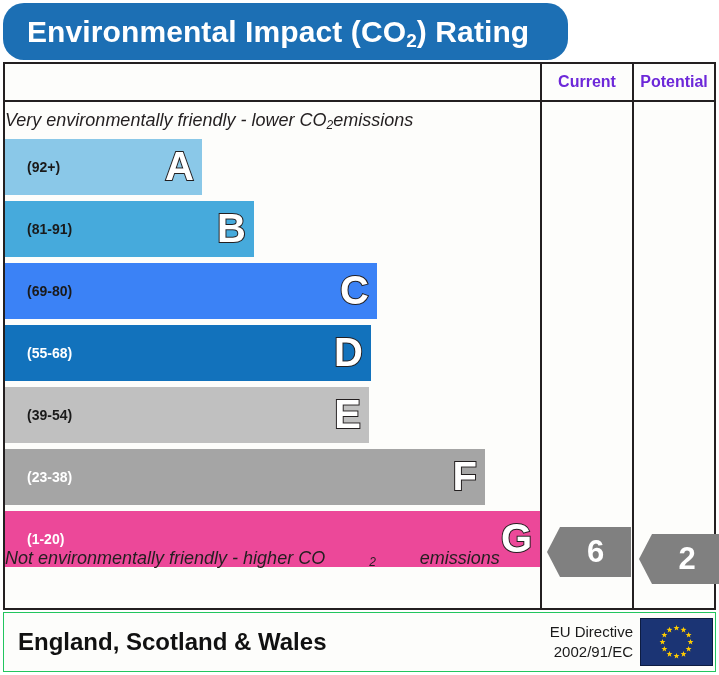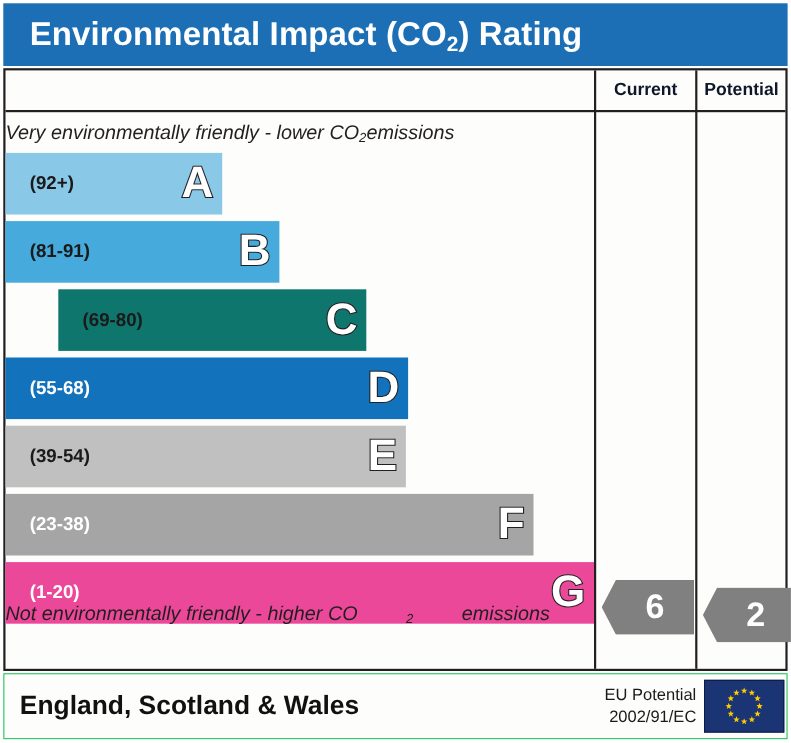--- a/index.html
+++ b/index.html
@@ -10,23 +10,23 @@
   }
   #epc {
     position: relative;
     width: 719px; height: 675px;
     background: #ffffff;
   }
 
   
   .title-bar {
     position: absolute; left: 3px; top: 3px;
-    width: 713px; height: 57px;
+    width: 565px; height: 57px;
     background: #1c6fb4;
-    display: flex; align-items: center;
+    display: flex; align-items: center; border-radius: 21px;
   }
   .title-bar .title-text {
     color: #ffffff;
     font-size: 30px;
     font-weight: bold;
     letter-spacing: 0.1px;
     padding-left: 24px;
     white-space: nowrap;
   }
   .title-text sub {
@@ -53,21 +53,21 @@
 
   
   .hdr-row {
     position: absolute; left: 0; top: 0;
     width: 100%; height: 38px;
     border-bottom: 2px solid #231f20;
   }
   .hdr-cell {
     position: absolute; top: 0; height: 36px;
     display: flex; align-items: center; justify-content: center;
-    font-size: 16px; font-weight: bold; color: #0f172a;
+    font-size: 16px; font-weight: bold; color: #6d28d9;
   }
   .hdr-cell.current   { left: 537px; width: 90px; }
   .hdr-cell.potential { left: 629px; width: 80px; }
 
   
   .caption {
     position: absolute; left: 0;
     width: 533px; height: 37px;
     display: flex; align-items: center;
     font-size: 18px; font-style: italic; color: #231f20;
@@ -81,21 +81,21 @@
   .bands {
     position: absolute; left: 0; top: 75px;
     width: 533px; height: 400px;
   }
   .band {
     position: absolute; left: 0;
     height: 56px;
     display: flex; align-items: center;
   }
   .band .range {
-    font-size: 17px; font-weight: bold;
+    font-size: 14px; font-weight: bold;
     padding-left: 22px;
     white-space: nowrap;
   }
   .band .letter {
     position: absolute; right: 8px; top: 50%;
     transform: translateY(-52%);
     font-size: 40px; font-weight: bold;
     color: #ffffff;
     -webkit-text-stroke: 2px #231f20;
     paint-order: stroke fill;
@@ -180,21 +180,21 @@
 
     <div class="bands">
       <div class="band dark-txt" style="top: 0px; background: rgb(138, 200, 232); width: 197px;">
         <span class="range">(92+)</span>
         <span class="letter">A</span>
       </div>
       <div class="band dark-txt" style="top: 62px; background: rgb(70, 170, 220); width: 249px;">
         <span class="range">(81-91)</span>
         <span class="letter">B</span>
       </div>
-      <div class="band dark-txt" style="top: 124px; background: #0f766e; width: 280px; margin-left: 48px;">
+      <div class="band dark-txt" style="top: 124px; background: #3b82f6; width: 372px;">
         <span class="range">(69-80)</span>
         <span class="letter">C</span>
       </div>
       <div class="band light-txt" style="top: 186px; background: rgb(18, 114, 188); width: 366px;">
         <span class="range">(55-68)</span>
         <span class="letter">D</span>
       </div>
       <div class="band dark-txt" style="top: 248px; background: rgb(192, 192, 192); width: 364px;">
         <span class="range">(39-54)</span>
         <span class="letter">E</span>
@@ -215,21 +215,21 @@
         <span> emissions</span>
       </div>
 
     <div class="marker current" style="background: rgb(128, 128, 128);">6</div>
     <div class="marker potential" style="background: rgb(128, 128, 128);">2</div>
   </div>
 
   <div class="footer">
     <div class="region">England, Scotland &amp; Wales</div>
     <div class="directive">
-      <span class="nowrap">EU Potential</span>
+      <span class="nowrap">EU Directive</span>
       <span class="nowrap">2002/91/EC</span>
     </div>
     <div class="flag">
       <svg width="71" height="46" viewBox="0 0 71 46" aria-hidden="true">
         <rect x="0" y="0" width="71" height="46" fill="#1b3474"></rect>
         <g fill="#ffcc00" id="eu-stars">
             <polygon points="35.50,5.90 36.27,7.95 38.45,8.04 36.74,9.40 37.32,11.51 35.50,10.30 33.68,11.51 34.26,9.40 32.55,8.04 34.73,7.95" fill="#ffcc00"></polygon>
             <polygon points="42.50,7.78 43.27,9.82 45.45,9.92 43.74,11.28 44.32,13.38 42.50,12.18 40.68,13.38 41.26,11.28 39.55,9.92 41.73,9.82" fill="#ffcc00"></polygon>
             <polygon points="47.62,12.90 48.39,14.95 50.57,15.04 48.86,16.40 49.45,18.51 47.62,17.30 45.80,18.51 46.39,16.40 44.68,15.04 46.86,14.95" fill="#ffcc00"></polygon>
             <polygon points="49.50,19.90 50.27,21.95 52.45,22.04 50.74,23.40 51.32,25.51 49.50,24.30 47.68,25.51 48.26,23.40 46.55,22.04 48.73,21.95" fill="#ffcc00"></polygon>

